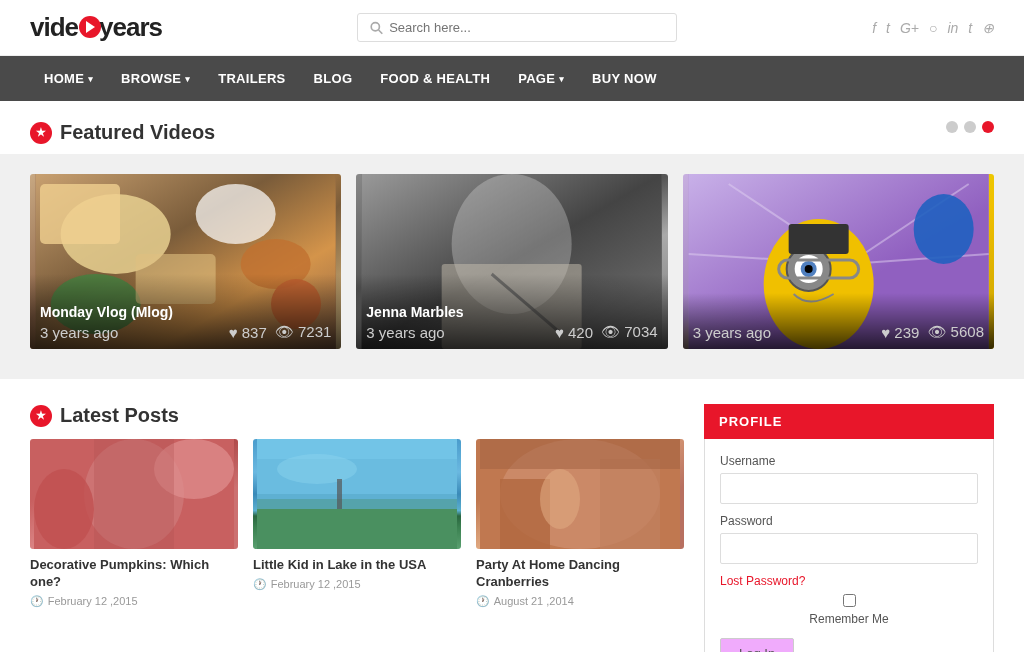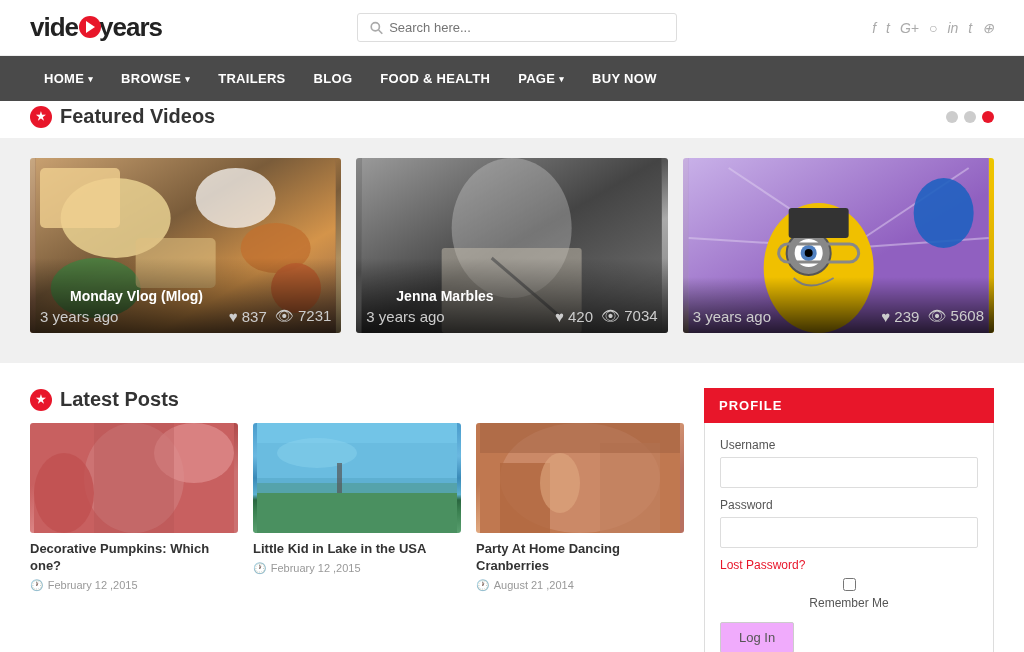--- a/index.html
+++ b/index.html
@@ -98,23 +98,23 @@
       font-size: 9px;
       margin-top: 1px;
     }
 
     
     .main { padding: 0 30px 30px; background: #fff; }
 
     
     .section-header {
       display: flex;
-      align-items: center;
+      align-items: flex-start;
       justify-content: space-between;
-      padding: 4px 0 10px;
+      padding: 20px 0 10px;
     }
     .section-title {
       display: flex;
       align-items: center;
       gap: 8px;
       font-size: 20px;
       font-weight: bold;
       color: #333;
     }
     .section-icon {
@@ -201,21 +201,20 @@
       bottom: 0;
       left: 0; right: 0;
       background: linear-gradient(transparent, rgba(0,0,0,0.75));
       color: #fff;
       padding: 30px 10px 8px;
     }
     .video-title {
       font-size: 14px;
       font-weight: bold;
       margin-bottom: 3px;
-      margin-left: 30px;
     }
     .video-meta {
       display: flex;
       align-items: center;
       justify-content: space-between;
       font-size: 15px;
       color: #ccc;
     }
     .video-meta-right {
       display: flex;

